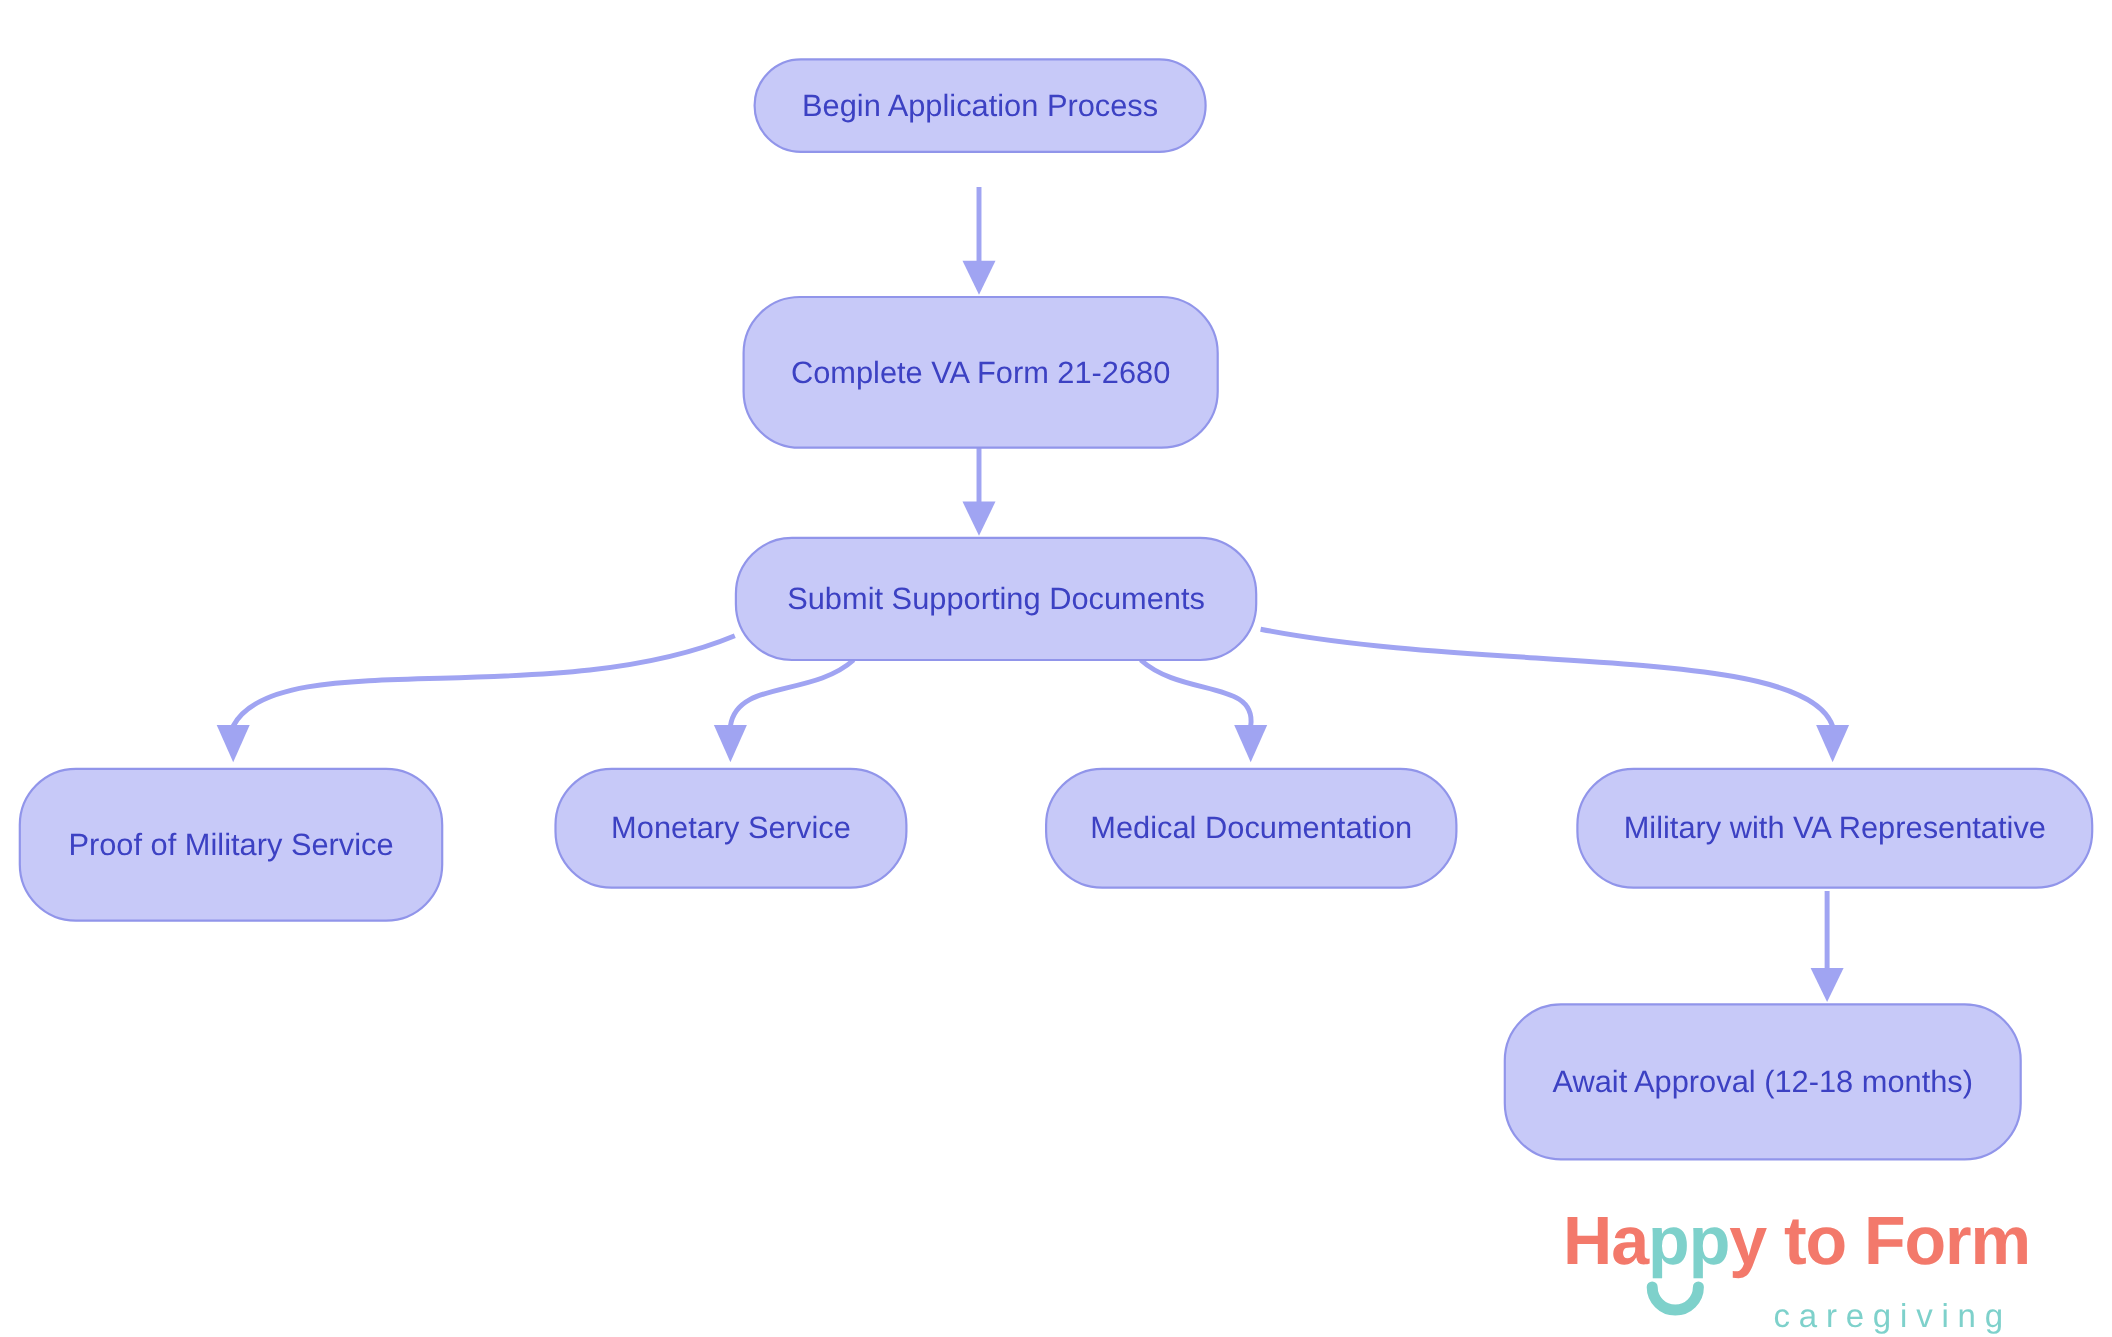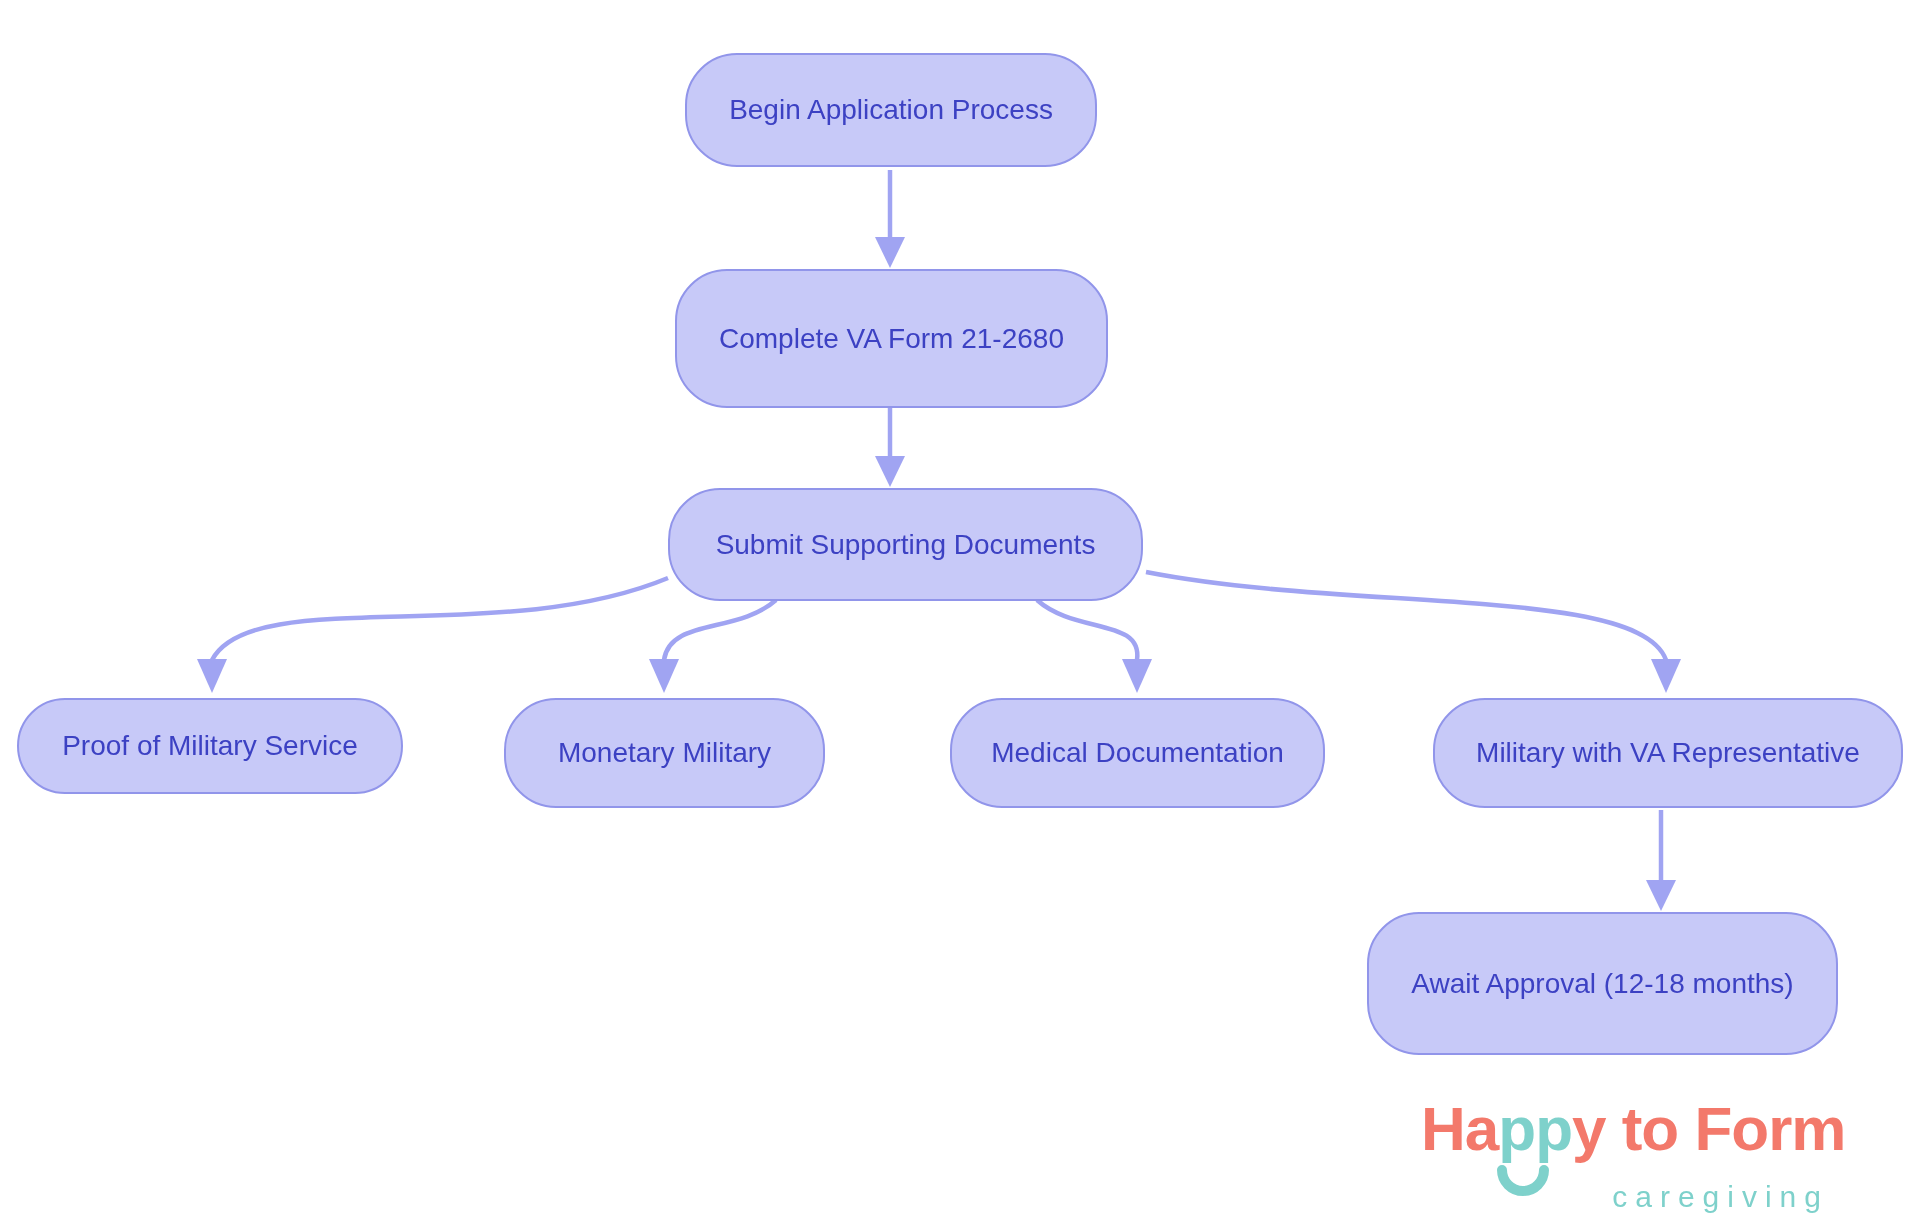--- a/index.html
+++ b/index.html
@@ -35,24 +35,24 @@
     display:flex;align-items:center;justify-content:center;
     background:var(--node-fill);
     border:2px solid var(--node-border);
     border-radius:52px;
     color:var(--node-text);
     font-size:28px;
     line-height:1.2;
     text-align:center;
     white-space:nowrap;
   }
-  .node-begin    {left:685px; top:53px;  width:412px;height:114px;}
+  .node-begin    {left:685px; top:53px;  width:412px;height:86px;}
   .node-form     {left:675px; top:269px; width:433px;height:139px;}
   .node-submit   {left:668px; top:488px; width:475px;height:113px;}
-  .node-proof    {left:17px;  top:698px; width:386px;height:96px;}
+  .node-proof    {left:17px;  top:698px; width:386px;height:140px;}
   .node-monetary {left:504px; top:698px; width:321px;height:110px;}
   .node-medical  {left:950px; top:698px; width:375px;height:110px;}
   .node-consult  {left:1433px;top:698px; width:470px;height:110px;}
   .node-await    {left:1367px;top:912px; width:471px;height:143px;}
 
   .logo{
     position:absolute;left:1421px;top:1098px;width:460px;
   }
   .logo-line1{
     font-weight:bold;
@@ -131,21 +131,21 @@
 
   <div class="node node-submit">
     <span>Submit Supporting Documents</span>
   </div>
 
   <div class="node node-proof">
     <span>Proof of Military Service</span>
   </div>
 
   <div class="node node-monetary">
-    <span>Monetary Military</span>
+    <span>Monetary Service</span>
   </div>
 
   <div class="node node-medical">
     <span>Medical Documentation</span>
   </div>
 
   <div class="node node-consult">
     <span>Military with VA Representative</span>
   </div>
 

